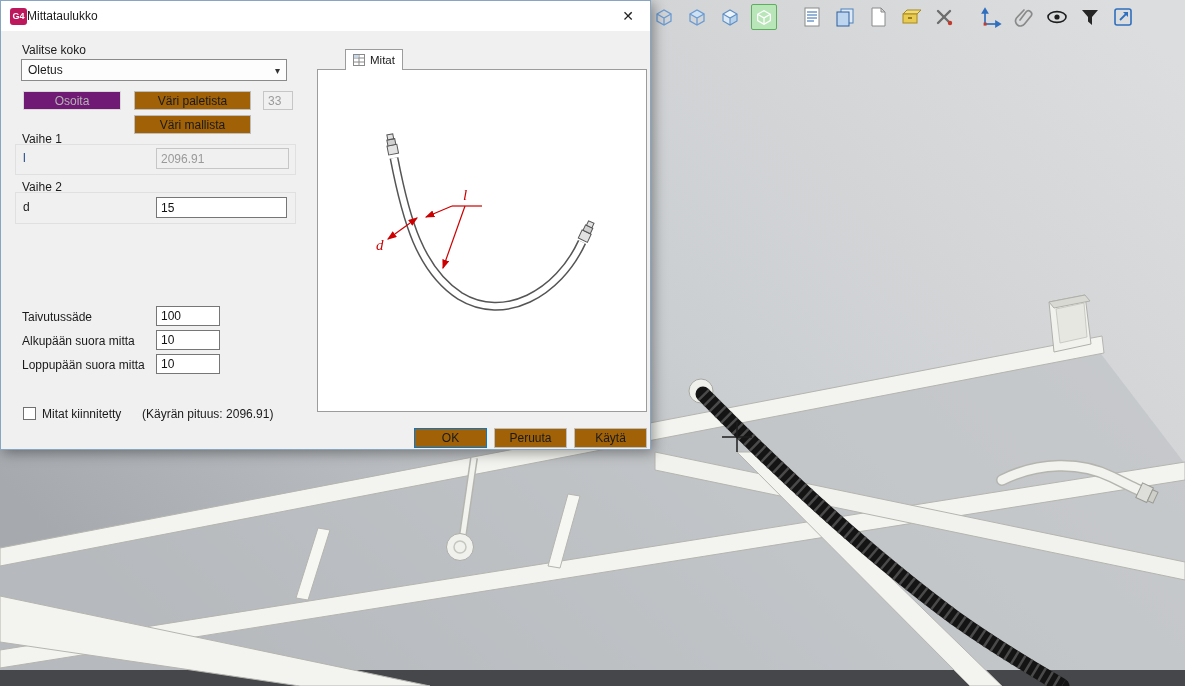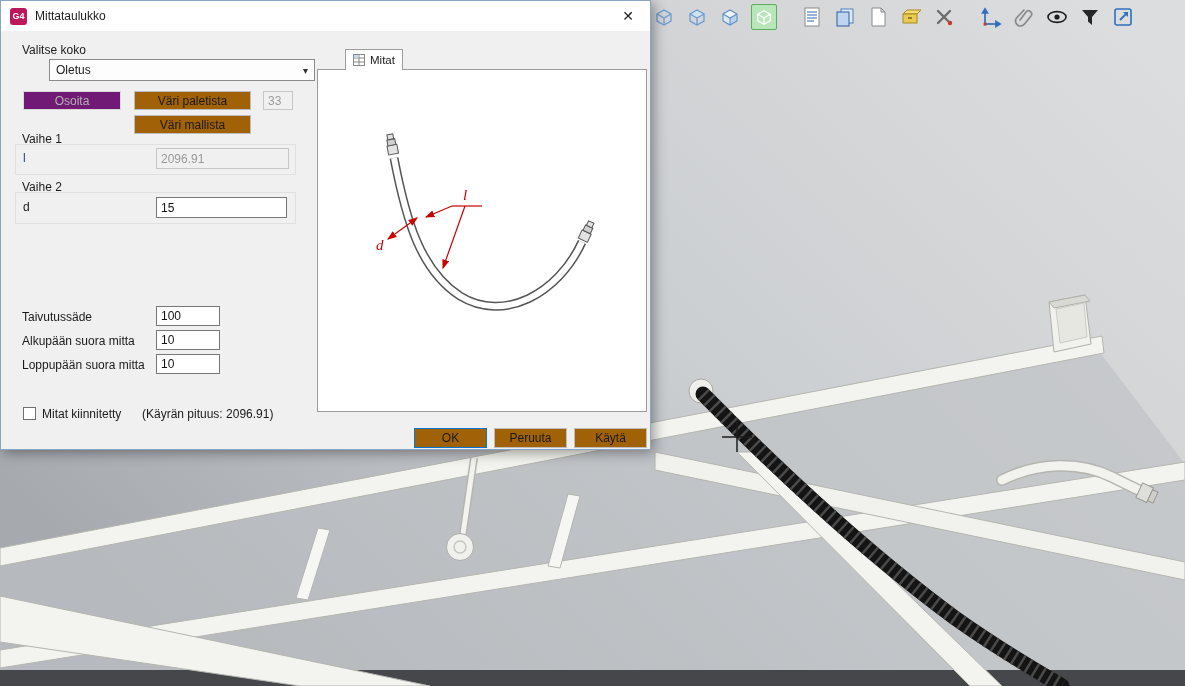--- a/index.html
+++ b/index.html
@@ -16,25 +16,25 @@
   .toolbar{position:absolute;left:652px;top:4px;display:flex;align-items:center;gap:9px;}
   .tb-icon{width:24px;height:24px;display:flex;align-items:center;justify-content:center;border-radius:2px;}
   .tb-icon.active{background:#b9e6b9;border:1px solid #5fae5f;}
   .tb-gap{width:5px;}
   
   .dialog{position:absolute;left:0;top:0;width:651px;height:450px;background:#f0f0f0;
     border:1px solid #88a5c2;box-shadow:3px 3px 12px rgba(0,0,0,0.38);box-sizing:border-box;}
   .titlebar{height:30px;background:#ffffff;display:flex;align-items:center;padding:0 4px 0 9px;}
   .app-icon{width:17px;height:17px;background:#be185d;color:#fff;font-size:9px;font-weight:bold;
     display:flex;align-items:center;justify-content:center;border-radius:3px;}
-  .title{margin-left:8px;font-size:12px;}
+  .title{font-size:12px;}
   .close-btn{margin-left:auto;width:36px;height:28px;display:flex;align-items:center;justify-content:center;
     font-size:14px;color:#222;cursor:pointer;background:none;border:none;font-family:inherit;}
   .combo{background:#fdfdfd;border:1px solid #8a8a8a;display:flex;align-items:center;
-    padding:0 6px;box-sizing:border-box;margin-left:28px;}
+    padding:0 6px;box-sizing:border-box;}
   .combo .chev{margin-left:auto;font-size:10px;color:#333;}
   .btn{background:#a16207;border:1px solid #bdbdbd;font-size:12px;display:flex;align-items:center;
     justify-content:center;box-sizing:border-box;font-family:inherit;padding:0;color:#1a1a1a;}
   .btn.disabled{color:#b3b3b3;border-color:#d8d8d8;background:#701a75;}
   .btn.default{border:1px solid #0078d7;}
   .field{border:1px solid #767676;background:#fff;font-size:12px;padding:0 4px;box-sizing:border-box;
     font-family:inherit;color:#111;}
   .field.ro{background:#f0f0f0;border-color:#c6c6c6;color:#9a9a9a;}
   .groupbox{border:1px solid #e0e0e0;box-sizing:border-box;}
   .cbox{width:13px;height:13px;background:#fff;border:1px solid #707070;box-sizing:border-box;display:inline-block;}

